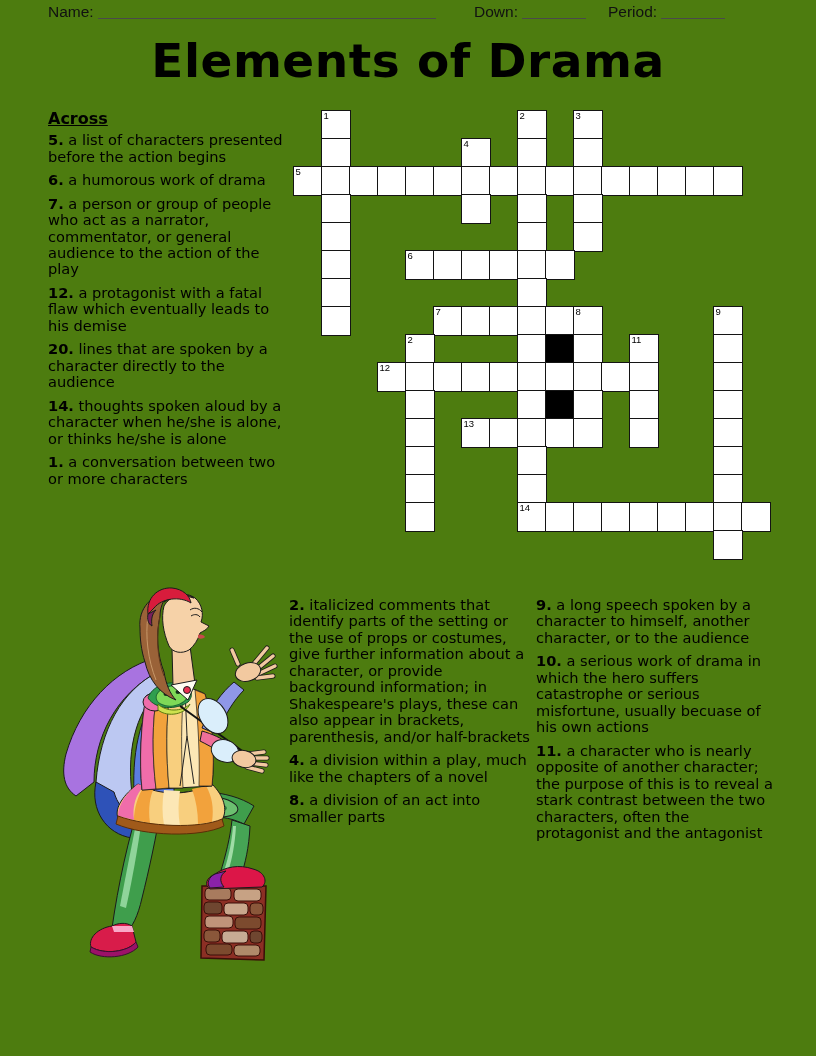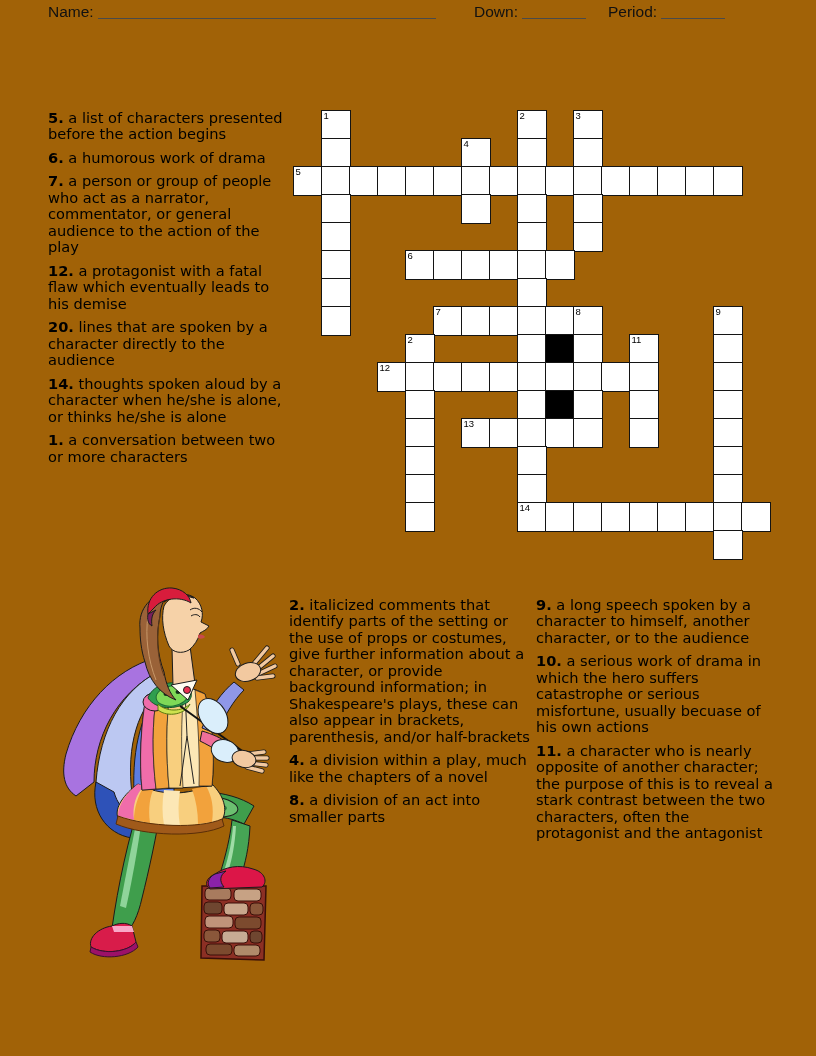--- a/index.html
+++ b/index.html
@@ -1,16 +1,16 @@
 <!DOCTYPE html>
 <html><head>
 <meta charset="utf-8">
 <style>
   html,body{margin:0;padding:0;background:#fff;}
-  .page{position:relative;width:816px;height:1056px;background:#a16207;overflow:hidden;
+  .page{position:relative;width:816px;height:1056px;background:#4d7c0f;overflow:hidden;
         font-family:"DejaVu Sans",sans-serif;color:#000;}
   
   .hdr{position:absolute;top:3px;left:0;width:100%;height:24px;
        font-family:"Liberation Sans",sans-serif;font-size:15.5px;color:#111;}
   .hdr .fld{position:absolute;top:0;white-space:nowrap;}
   .blank{display:inline-block;border-bottom:1.6px solid #4a4a4a;height:13px;vertical-align:-2px;}
   
   .title{position:absolute;top:33px;left:0;width:100%;text-align:center;
          font-size:47px;font-weight:bold;letter-spacing:0.5px;}
   
@@ -44,22 +44,24 @@
     <span class="fld" style="left:474px;">
       <span>Down:</span>
       <span class="blank" style="width:64px;"></span>
     </span>
     <span class="fld" style="left:608px;">
       <span>Period:</span>
       <span class="blank" style="width:64px;"></span>
     </span>
   </div>
 
+  <div class="title">Elements of Drama</div>
 
   <div class="cluecol" id="left-clues">
+    <p class="clue-heading">Across</p>
     <div id="across-list">
         <p class="clue"><b>5.</b> a list of characters presented before the action begins</p>
         <p class="clue"><b>6.</b> a humorous work of drama</p>
         <p class="clue"><b>7.</b> a person or group of people who act as a narrator, commentator, or general audience to the action of the play</p>
         <p class="clue"><b>12.</b> a protagonist with a fatal flaw which eventually leads to his demise</p>
         <p class="clue"><b>20.</b> lines that are spoken by a character directly to the audience</p>
         <p class="clue"><b>14.</b> thoughts spoken aloud by a character when he/she is alone, or thinks he/she is alone</p>
       </div>
     <div id="down-list-left">
         <p class="clue"><b>1.</b> a conversation between two or more characters</p>

